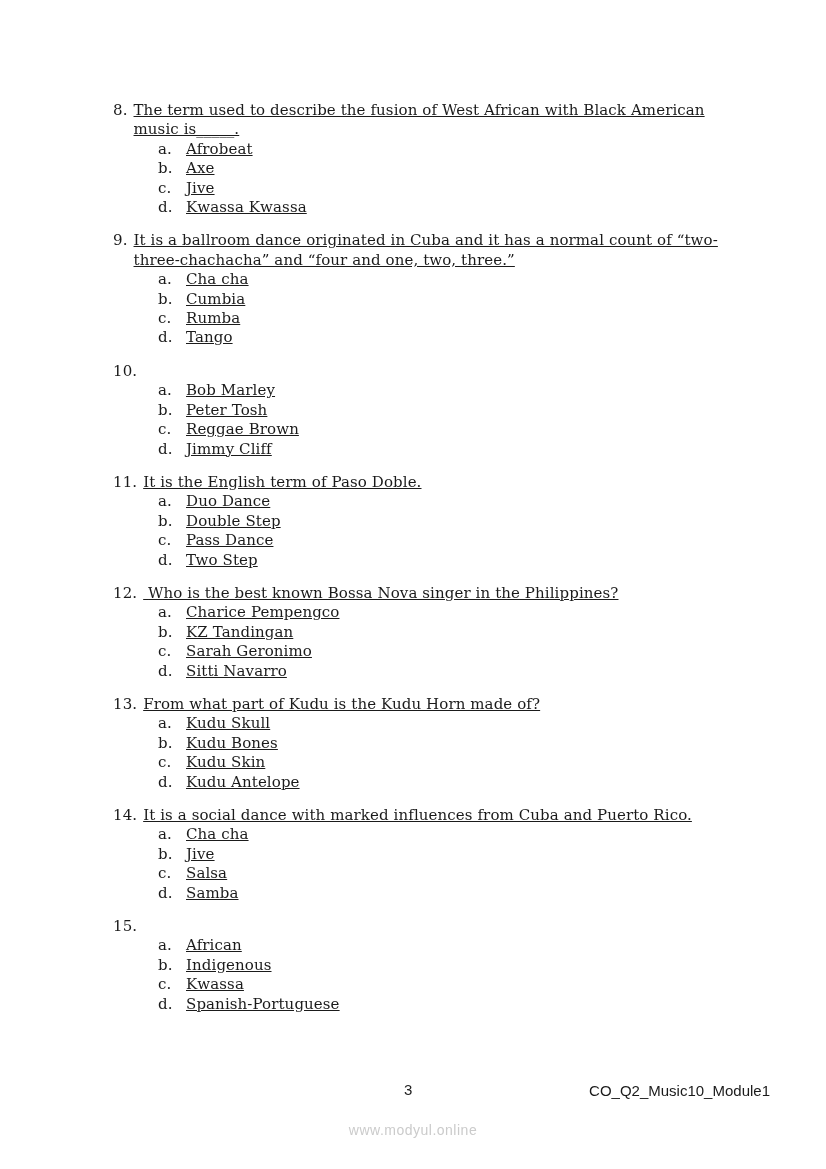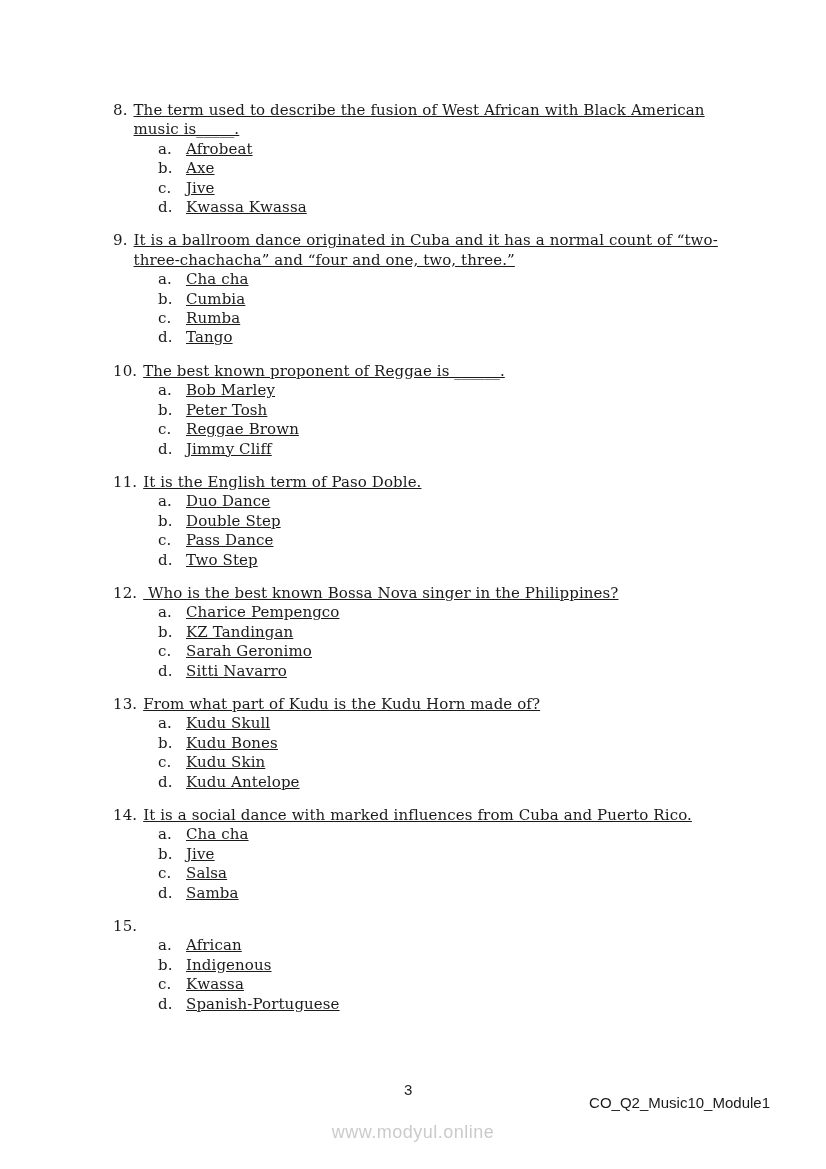--- a/index.html
+++ b/index.html
@@ -64,30 +64,29 @@
     font-size: 15px;
     color: #222222;
   }
   .footer-module {
     position: absolute;
     right: 56px;
     top: 1082px;
     font-family: "Liberation Sans", sans-serif;
     font-size: 15px;
     color: #1a1a1a;
-    margin-top: 12px;
   }
   .watermark {
     position: absolute;
     left: 0;
     top: 1122px;
     width: 826px;
     text-align: center;
     font-family: "Liberation Sans", sans-serif;
-    font-size: 18px;
+    font-size: 14px;
     color: #cbcbcb;
     letter-spacing: 0.5px;
   }
 </style>
 </head>
 <body>
 
 <main class="content">
   <section id="questions">
       <div class="question">
@@ -136,21 +135,20 @@
           </div>
           <div class="option">
             <span class="opt-letter">d.</span>
             <span class="opt-text">Tango</span>
           </div>
         </div>
       </div>
       <div class="question">
         <div class="q-head">
           <span class="q-num">10.</span>
-          <span class="q-text">The best known proponent of Reggae is ______.</span>
         </div>
         <div class="options">
           <div class="option">
             <span class="opt-letter">a.</span>
             <span class="opt-text">Bob Marley</span>
           </div>
           <div class="option">
             <span class="opt-letter">b.</span>
             <span class="opt-text">Peter Tosh</span>
           </div>

